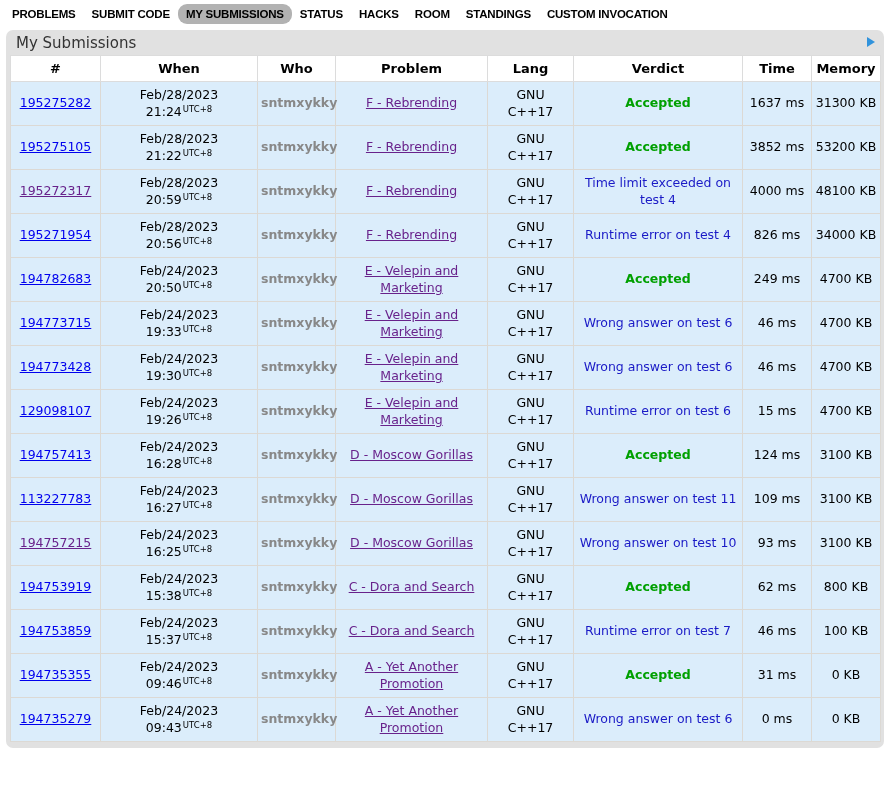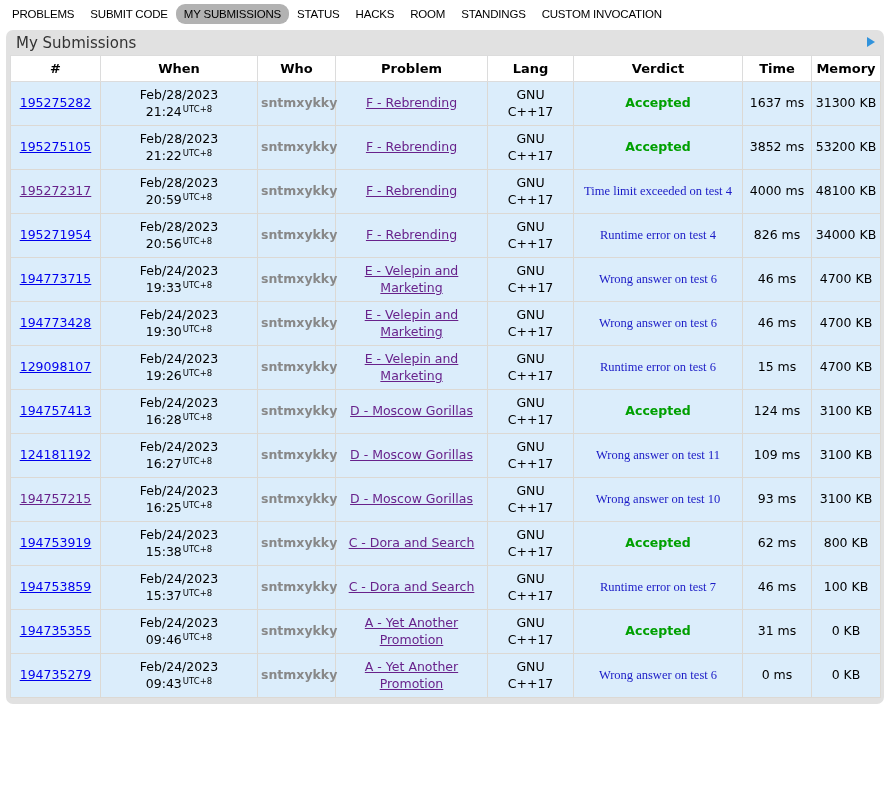--- a/index.html
+++ b/index.html
@@ -10,21 +10,21 @@
     font-family: "DejaVu Sans", sans-serif;
   }
 
   
   .topnav {
     display: flex; align-items: center;
     padding: 4px 4px 5px 4px;
   }
   .nav-item {
     font-family: "Liberation Sans", sans-serif;
-    font-size: 11.5px; font-weight: normal; letter-spacing: -0.2px;
+    font-size: 11.5px; font-weight: bold; letter-spacing: -0.2px;
     color: #000; text-decoration: none; white-space: nowrap;
     padding: 4px 8px; border-radius: 9px; cursor: pointer;
   }
   .nav-item.selected { background: #b2b2b2; }
 
   
   .datatable {
     margin: 1px 6px 0 6px;
     background: #e1e1e1;
     border-radius: 7px;
@@ -58,21 +58,21 @@
     line-height: 1.35;
   }
   a.id-link { color: var(--link, #0000ee); text-decoration: underline; font-size: 12.5px; }
   a.id-link.visited { color: var(--visited, #68228b); }
   a.who-link { color: #888888; font-weight: bold; text-decoration: none; font-size: 12.5px; }
   a.problem-link { color: var(--visited, #68228b); text-decoration: underline; font-size: 12.5px; }
   .when-date, .when-time { font-size: 12.5px; color: #000; }
   .tz-sup { font-size: 8.5px; position: relative; top: -4px; margin-left: 1px; }
   .lang-cell { white-space: pre-line; }
   .verdict-accepted { color: var(--accepted, #00a000); font-weight: bold; font-size: 12.5px; }
-  .verdict-rejected { color: var(--rejected, #1a1ac6); font-size: 12.5px; font-family: Liberation Serif, serif; }
+  .verdict-rejected { color: var(--rejected, #1a1ac6); font-size: 12.5px; }
 </style>
 </head>
 <body>
 
 <div class="topnav">
   <a class="nav-item">PROBLEMS</a>
   <a class="nav-item">SUBMIT CODE</a>
   <a class="nav-item selected">MY SUBMISSIONS</a>
   <a class="nav-item">STATUS</a>
   <a class="nav-item">HACKS</a>
@@ -161,20 +161,34 @@
           </td>
           <td><a href="#" class="who-link">sntmxykky</a></td>
           <td><a href="#" class="problem-link">F - Rebrending</a></td>
           <td class="lang-cell">GNU
 C++17</td>
           <td><span class="verdict-rejected">Runtime error on test 4</span></td>
           <td>826 ms</td>
           <td>34000 KB</td>
         </tr>
         <tr>
+          <td><a href="#" class="id-link">194782683</a></td>
+          <td>
+            <div class="when-date">Feb/24/2023</div>
+            <div class="when-time">20:50<span class="tz-sup">UTC+8</span></div>
+          </td>
+          <td><a href="#" class="who-link">sntmxykky</a></td>
+          <td><a href="#" class="problem-link">E - Velepin and Marketing</a></td>
+          <td class="lang-cell">GNU
+C++17</td>
+          <td><span class="verdict-accepted">Accepted</span></td>
+          <td>249 ms</td>
+          <td>4700 KB</td>
+        </tr>
+        <tr>
           <td><a href="#" class="id-link">194773715</a></td>
           <td>
             <div class="when-date">Feb/24/2023</div>
             <div class="when-time">19:33<span class="tz-sup">UTC+8</span></div>
           </td>
           <td><a href="#" class="who-link">sntmxykky</a></td>
           <td><a href="#" class="problem-link">E - Velepin and Marketing</a></td>
           <td class="lang-cell">GNU
 C++17</td>
           <td><span class="verdict-rejected">Wrong answer on test 6</span></td>
@@ -217,21 +231,21 @@
           </td>
           <td><a href="#" class="who-link">sntmxykky</a></td>
           <td><a href="#" class="problem-link">D - Moscow Gorillas</a></td>
           <td class="lang-cell">GNU
 C++17</td>
           <td><span class="verdict-accepted">Accepted</span></td>
           <td>124 ms</td>
           <td>3100 KB</td>
         </tr>
         <tr>
-          <td><a href="#" class="id-link">124181192</a></td>
+          <td><a href="#" class="id-link">113227783</a></td>
           <td>
             <div class="when-date">Feb/24/2023</div>
             <div class="when-time">16:27<span class="tz-sup">UTC+8</span></div>
           </td>
           <td><a href="#" class="who-link">sntmxykky</a></td>
           <td><a href="#" class="problem-link">D - Moscow Gorillas</a></td>
           <td class="lang-cell">GNU
 C++17</td>
           <td><span class="verdict-rejected">Wrong answer on test 11</span></td>
           <td>109 ms</td>

